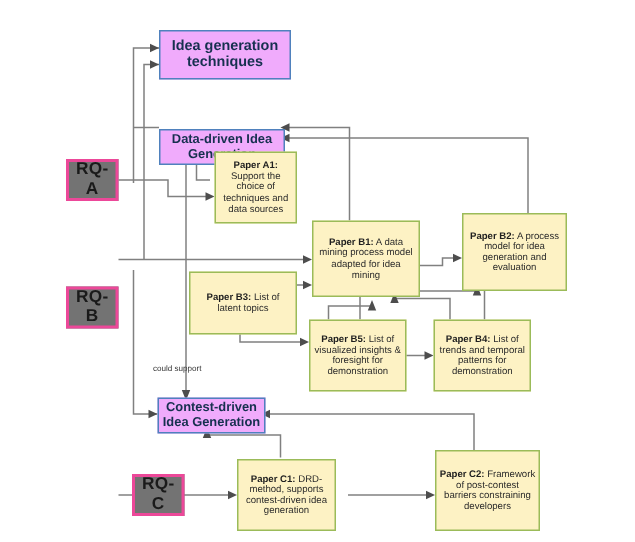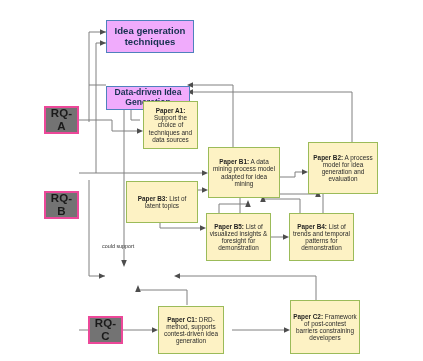--- a/index.html
+++ b/index.html
@@ -174,20 +174,23 @@
   </div>
 
   <div class="node blue title" style="left:106px; top:20px; width:88px; height:33px;">
     <div class="node-inner">Idea generation techniques</div>
   </div>
 
   <div class="node blue" style="left:106px; top:74px; width:84px; height:24px;margin-top:12px;">
     <div class="node-inner">Data-driven Idea Generation</div>
   </div>
 
+  <div class="node blue" style="left:105px; top:265px; width:72px; height:24px;">
+    <div class="node-inner">Contest-driven Idea Generation</div>
+  </div>
 
   <div class="node paper" style="left:143px; top:101px; width:55px; height:48px;">
     <div class="node-inner">
       <b>Paper A1:</b>
       <span>Support the choice of techniques and data sources</span>
     </div>
   </div>
 
   <div class="node paper" style="left:208px; top:147px; width:72px; height:51px;">
     <div class="node-inner">

